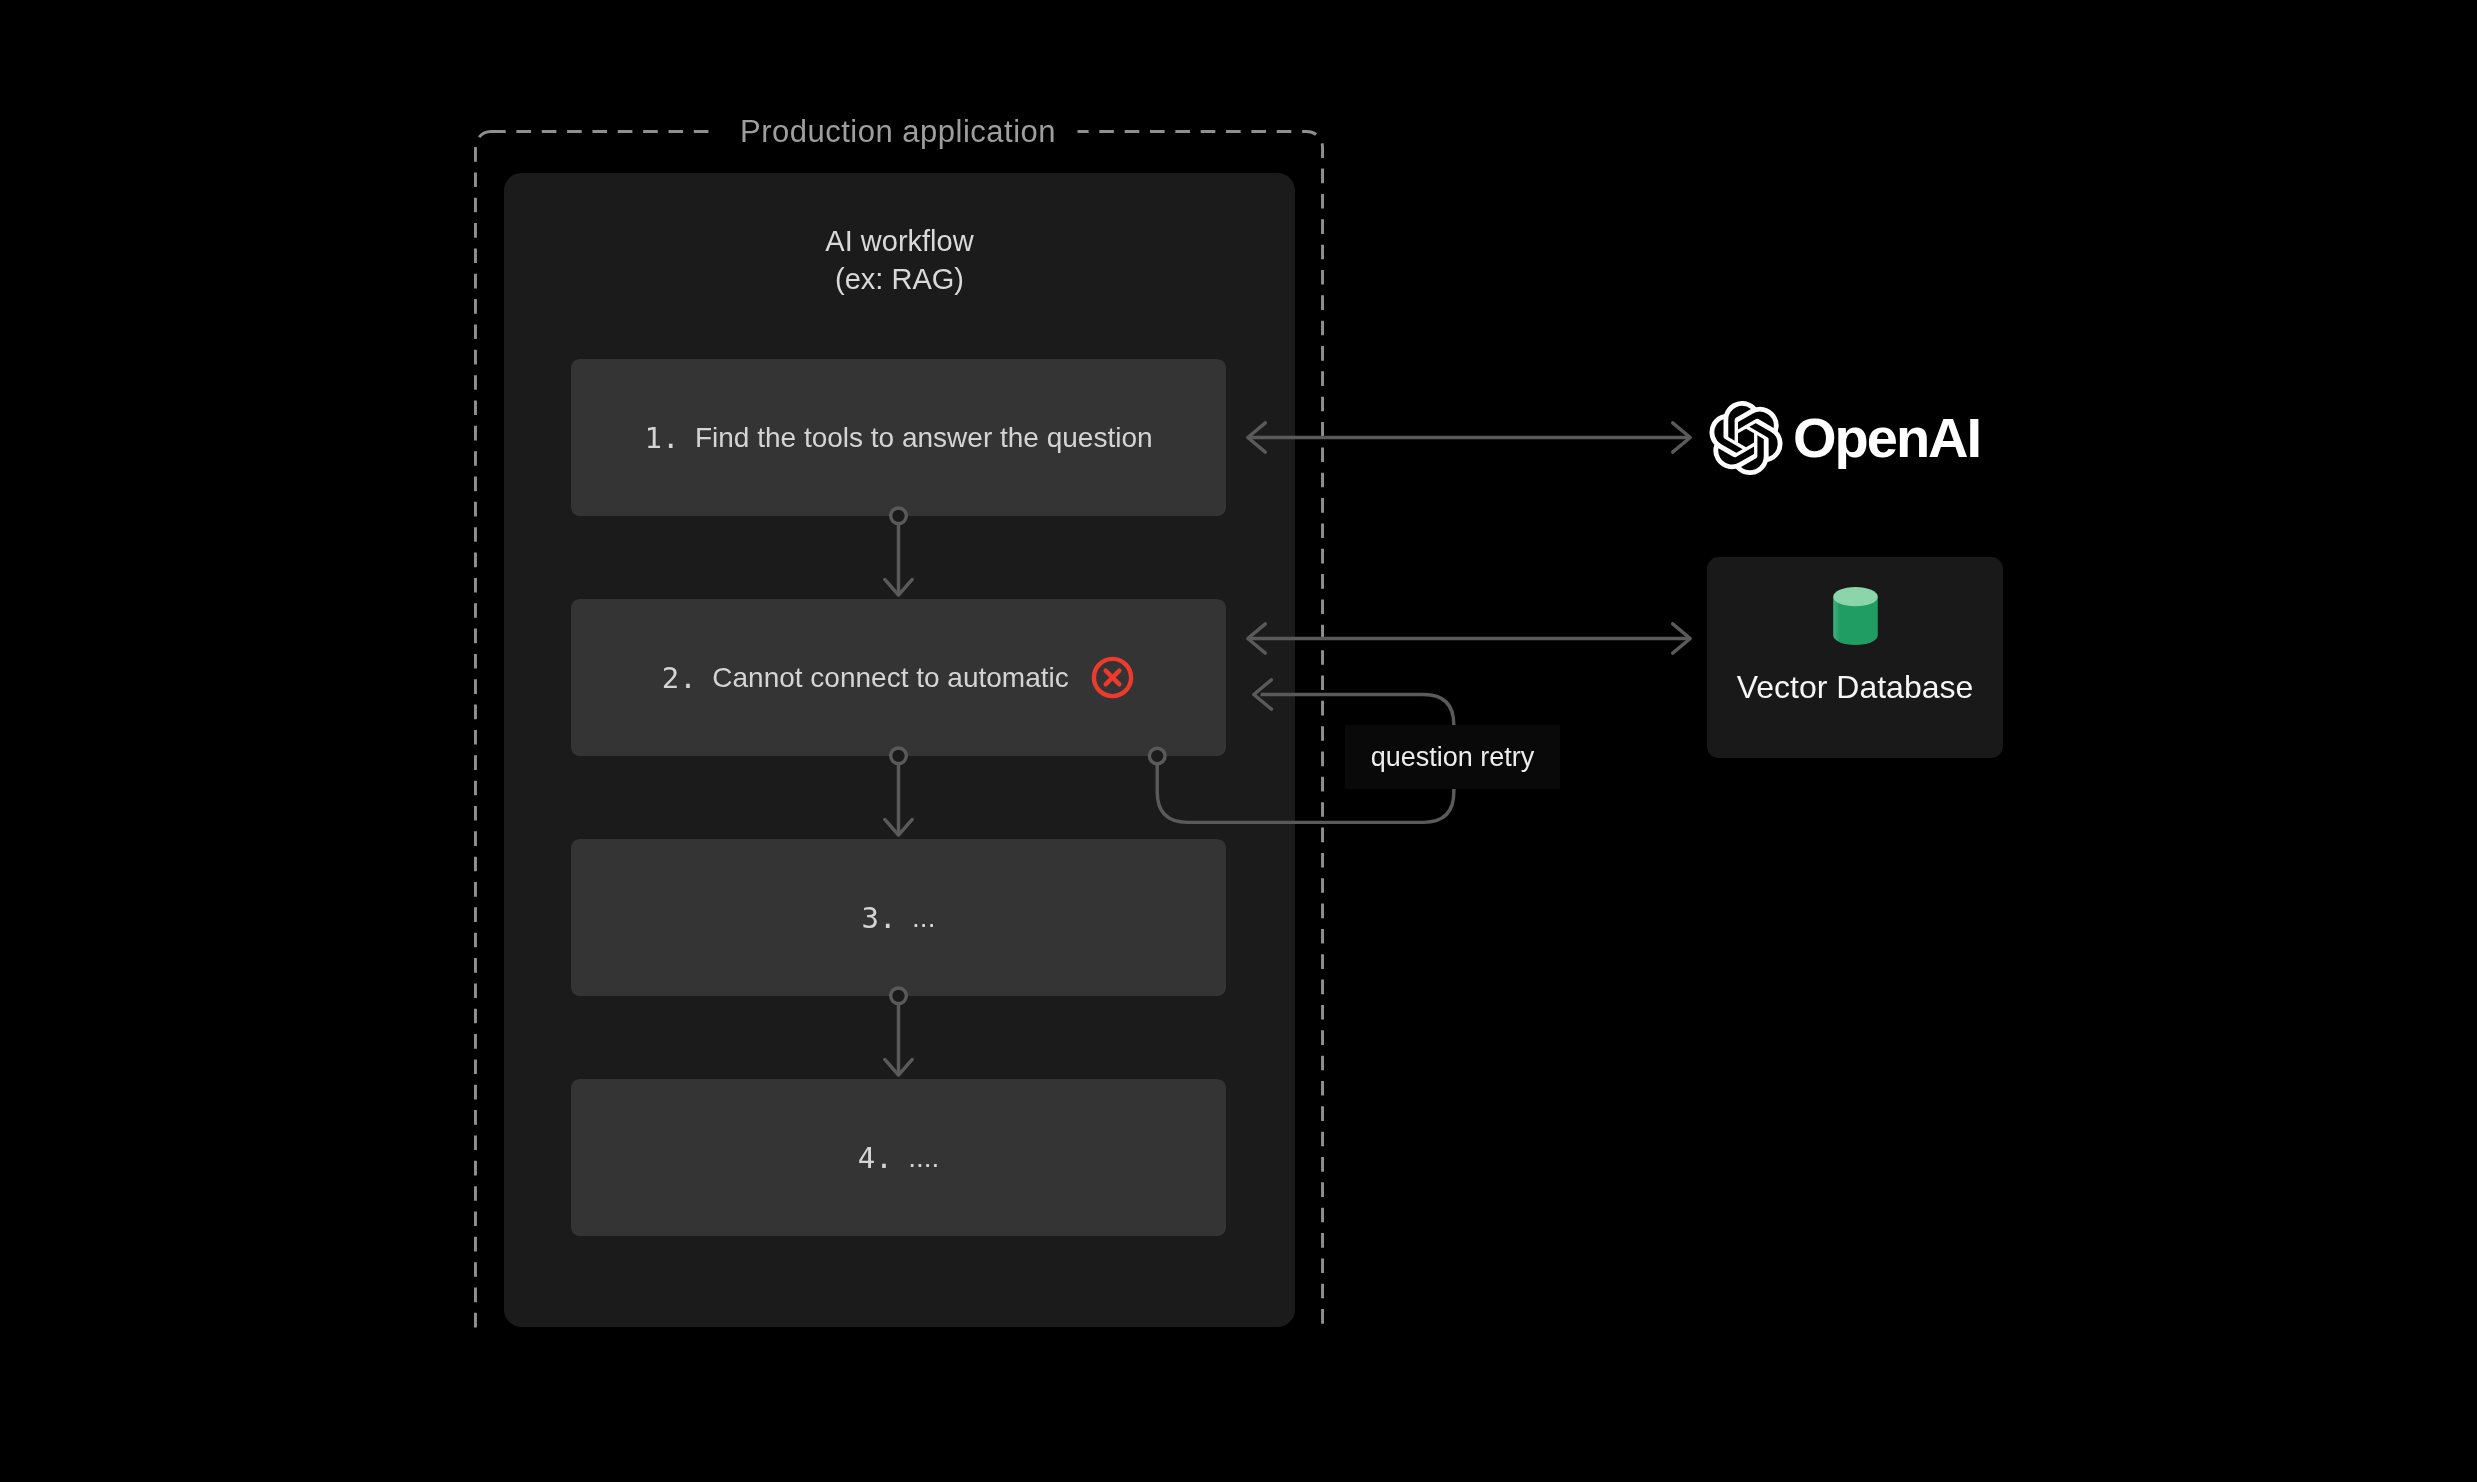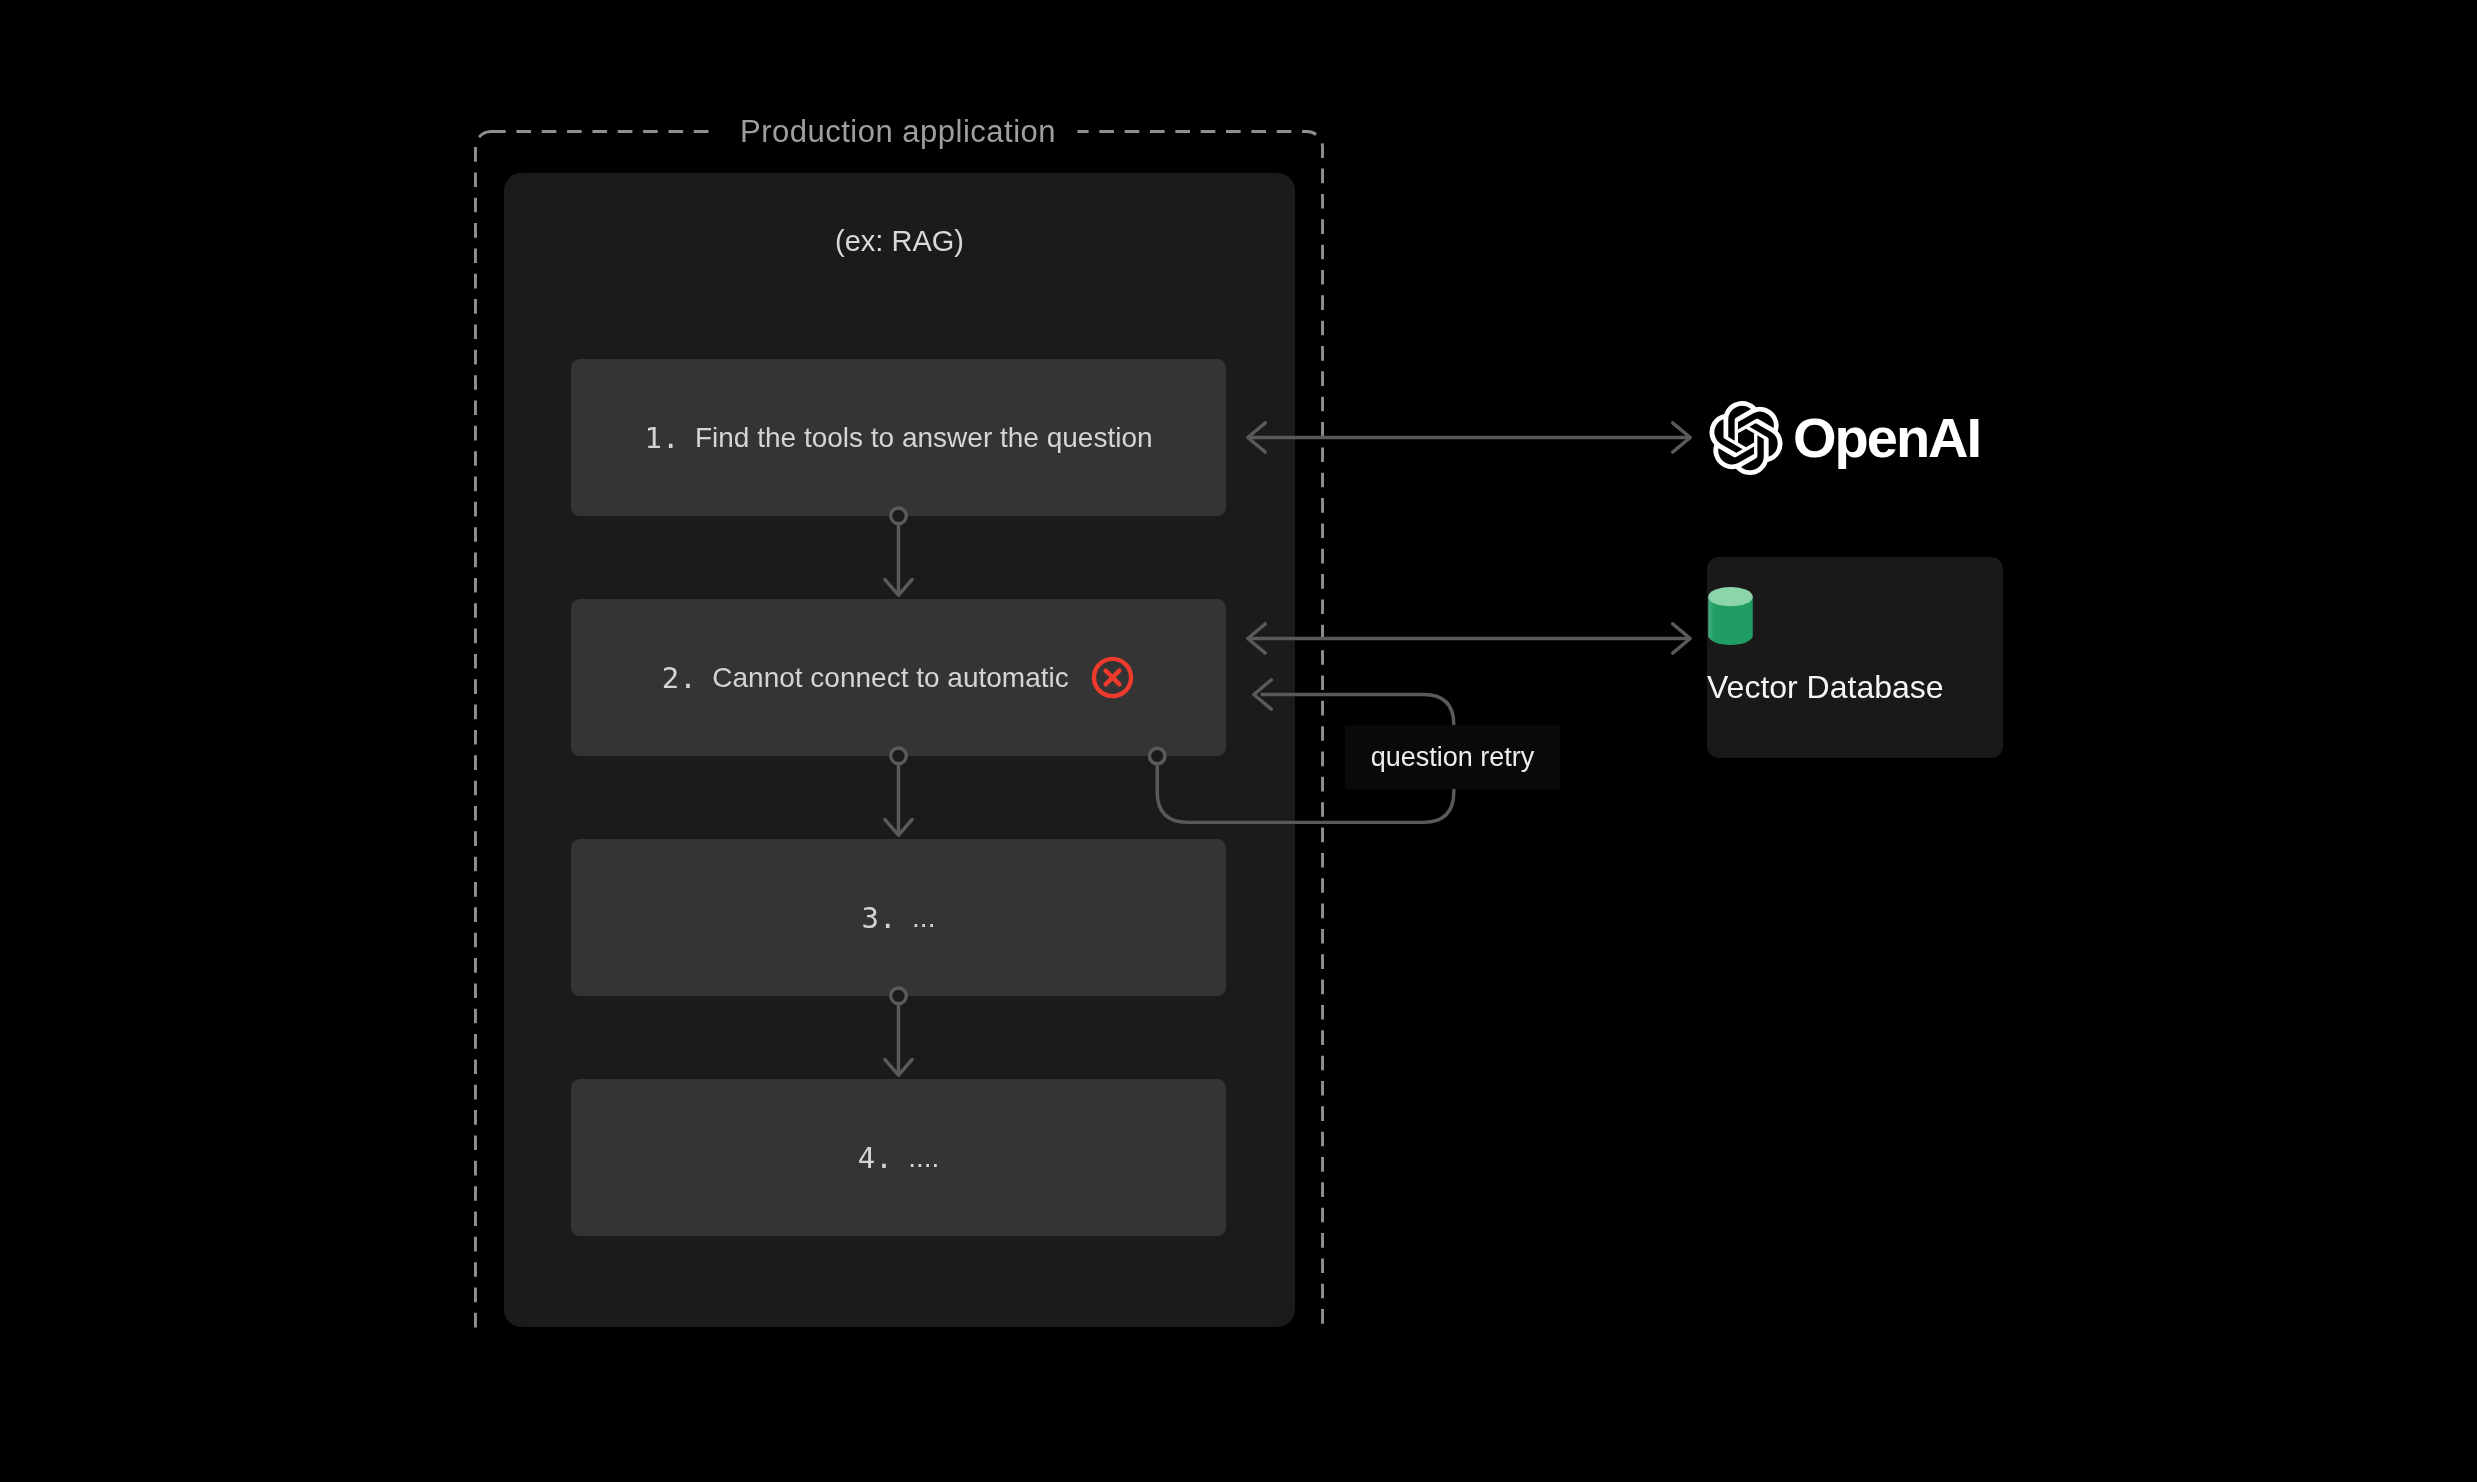--- a/index.html
+++ b/index.html
@@ -58,39 +58,40 @@
   
   .openai-mark{position:absolute;left:1709px;top:401px;color:var(--white,#fff);}
   .openai-word{
     position:absolute;left:1793px;top:404px;height:68px;line-height:68px;
     color:var(--white,#fff);font-size:56px;font-weight:700;letter-spacing:-2px;
     white-space:nowrap;
   }
   .vector-card{
     position:absolute;left:1707px;top:557px;width:296px;height:201px;
     background:var(--card,#191919);border-radius:11.7px;
-    display:flex;flex-direction:column;align-items:flex-start;
+    display:flex;flex-direction:column;align-items:center;
   }
   .vector-card .cyl{margin-top:30px;}
   .vector-label{
     margin-top:21.5px;color:#f5f5f5;font-size:32px;white-space:nowrap;
   }
 </style>
 </head>
 <body>
 
 <div class="stage">
 
   <svg class="frame-svg" width="850" height="1242" viewBox="0 0 872 1274">
     <rect x="1.5" y="1.5" width="869" height="1271" rx="16" fill="none" stroke="#8f8f8f" stroke-width="3" stroke-dasharray="15 11"></rect>
   </svg>
   <div class="frame-label">Production application</div>
 
   <div class="panel"></div>
   <div class="panel-title">
+    <div>AI workflow</div>
     <div>(ex: RAG)</div>
   </div>
 
   <div class="step step-1">
     <span class="step-number">1.</span>
     <span class="step-text">Find the tools to answer the question</span>
   </div>
 
   <div class="step step-2">
     <span class="step-number">2.</span>

